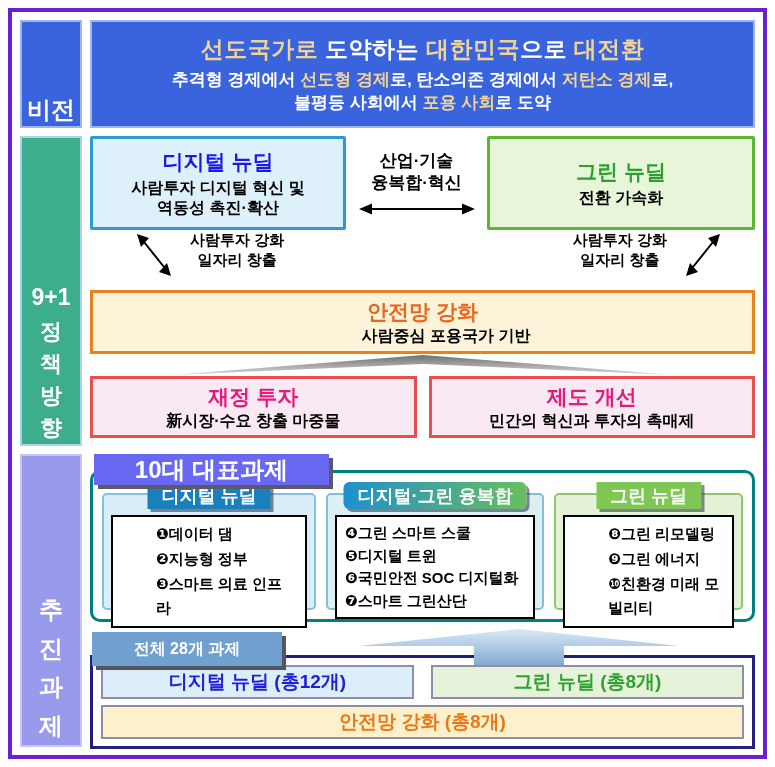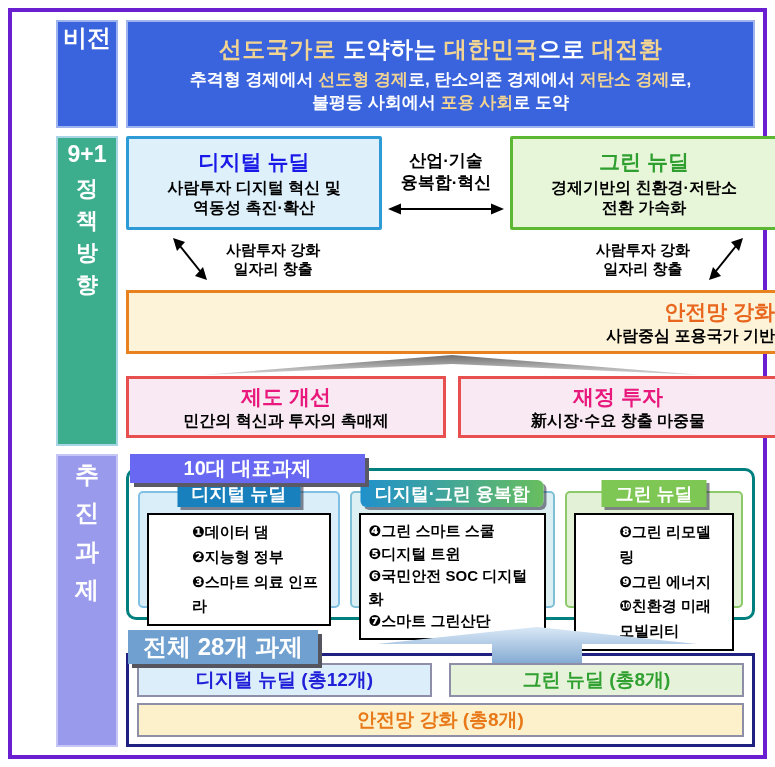--- a/index.html
+++ b/index.html
@@ -6,21 +6,21 @@
   body { background:#fff; font-family:"Liberation Sans","DejaVu Sans",sans-serif; font-weight:700; }
   .frame { position:relative; width:775px; height:767px; background:#fff; padding:8px; }
   .outer { width:100%; height:100%; border:4px solid #6A1FD0; padding:8px; display:flex; flex-direction:column; gap:8px; }
 
   .sec { display:flex; gap:8px; }
   .sec1 { height:108px; }
   .sec2 { height:310px; }
   .sec3 { height:293px; }
 
   
-  .side-label { width:62px; flex:0 0 62px; display:flex; flex-direction:column; align-items:center; justify-content:flex-start; color:#fff; text-align:center;margin-left:36px; }
+  .side-label { width:62px; flex:0 0 62px; display:flex; flex-direction:column; align-items:center; justify-content:flex-end; color:#fff; text-align:center; }
   .vision-label { background:#3A63DE; border:2px solid #9FB4EF; font-size:24px; }
   .policy-label { background:#3DAE8D; border:2px solid #A9D4E6; font-size:22px; line-height:1.45; }
   .tasks-label  { background:#9A9AEC; border:2px solid #C5C5F6; font-size:24px; line-height:1.6; }
   .policy-label .sb-top { font-size:23px; margin-bottom:2px; }
 
   
   .vision-box { flex:1; background:#3A63DE; border:2px solid #9FB4EF; display:flex; flex-direction:column; justify-content:center; text-align:center; color:#fff; padding:4px 22px; }
   .v-line1 { font-size:23px; letter-spacing:0.5px; margin-bottom:4px; }
   .v-line23 { font-size:17px; line-height:1.35; }
   .hl { color:#F2D492; }
@@ -31,53 +31,53 @@
   .deal-box { border-radius:2px; display:flex; flex-direction:column; justify-content:center; text-align:center; padding:2px 4px; }
   .digital-box { width:256px; background:#DEF1FB; border:3px solid #2E9BD6; }
   .green-box { width:268px; background:#E7F5D9; border:3px solid #5CB832; }
   .deal-title { font-size:21px; margin-bottom:2px; }
   .digital-box .deal-title { color:#1A1AE8; }
   .green-box .deal-title { color:#2FA02F; }
   .deal-body { font-size:16px; color:#000; line-height:1.25; }
   .centerc { flex:1; display:flex; flex-direction:column; align-items:center; justify-content:center; font-size:17px; color:#000; line-height:1.3; }
   .centerc svg { margin-top:8px; }
 
-  .rowB { height:58px; display:flex; align-items:center; padding:0 30px 0 42px; }
+  .rowB { height:58px; display:flex; align-items:flex-start; padding:0 30px 0 42px; }
   .invest { text-align:center; font-size:15px; color:#000; line-height:1.3; }
   .rowB .sp { flex:1; }
   .diag { flex:0 0 auto; }
 
-  .safety-box { height:64px; background:#FDF3D8; border:3px solid #E8821E; display:flex; flex-direction:column; justify-content:center; text-align:center; margin-top:2px;align-items:flex-end; }
+  .safety-box { height:64px; background:#FDF3D8; border:3px solid #E8821E; display:flex; flex-direction:column; justify-content:center; text-align:center; margin-top:2px; }
   .safety-title { font-size:21px; color:#E8661E; }
   .safety-body { font-size:16px; color:#000;padding-left:47px; }
 
   .gray-arrow-wrap { height:22px; display:flex; justify-content:center; align-items:flex-end; }
 
   .rowD { display:flex; gap:12px; height:62px; }
   .pink-box { flex:1; background:#F8E9F2; border:3px solid #E85050; display:flex; flex-direction:column; justify-content:center; text-align:center; }
   .pink-title { font-size:21px; color:#E8187C; }
   .pink-body { font-size:16px; color:#000; }
 
   
   .tasks-content { flex:1; display:flex; flex-direction:column; position:relative; }
-  .hdr10 { position:relative; z-index:2; width:235px; height:31px; margin-left:4px; background:#6868F2; color:#fff; font-size:20px; display:flex; align-items:center; justify-content:center; box-shadow:4px 4px 0 #5a5a66; margin-bottom:-15px; }
+  .hdr10 { position:relative; z-index:2; width:235px; height:31px; margin-left:4px; background:#6868F2; color:#fff; font-size:24px; display:flex; align-items:center; justify-content:center; box-shadow:4px 4px 0 #5a5a66; margin-bottom:-15px; }
   .teal-box { border:3px solid #007F7F; border-radius:10px; padding:20px 9px 9px; height:152px; display:flex; gap:10px; }
   .col { position:relative; border-radius:5px; border-width:2px; border-style:solid; flex:1; }
   .col1 { background:#D9EEF9; border-color:#7FC0E4; }
   .col2 { background:#DCEFF2; border-color:#7FC0D8; flex:1.02; }
   .col3 { background:#E3F2D7; border-color:#8CC968; flex:0.88; }
   .col-hdr { position:absolute; top:-13px; left:50%; transform:translateX(-50%); height:27px; color:#fff; font-size:18px; display:flex; align-items:center; justify-content:center; white-space:nowrap; padding:0 14px; box-shadow:3px 3px 0 rgba(40,40,60,0.55); }
   .col1 .col-hdr { background:#1980BE; }
   .col2 .col-hdr { background:linear-gradient(90deg,#2090CC,#68BE5E);border-radius:6px; }
   .col3 .col-hdr { background:#7EC754; }
   .white-box { background:#fff; border:2px solid #000; margin:20px 7px 7px; padding:5px 8px; font-size:15px; color:#000; line-height:1.5; }
   .col1 .white-box, .col3 .white-box { line-height:1.65;padding-left:43px; }
 
   .row28 { position:relative; z-index:2; display:flex; align-items:flex-end; margin-top:7px; margin-bottom:-11px; }
-  .hdr28 { width:190px; height:34px; margin-left:2px; background:#6FA0CF; color:#fff; font-size:24px; display:flex; align-items:center; justify-content:center; box-shadow:4px 4px 0 #55555f; }
+  .hdr28 { width:190px; height:34px; margin-left:2px; background:#6FA0CF; color:#fff; font-size:16px; display:flex; align-items:center; justify-content:center; box-shadow:4px 4px 0 #55555f; }
   .blue-arrow { flex:1; display:flex; justify-content:center; align-items:flex-end; }
 
   .navy-box { border:3px solid #202080; padding:7px 8px; display:flex; flex-direction:column; gap:6px; flex:1; }
   .nrow1 { display:flex; gap:17px;border-radius:17px; }
   .tot { height:34px; border:2px solid #8E8EA8; display:flex; align-items:center; justify-content:center; font-size:19px; }
   .tot-d { flex:1; background:#DCEEFA; color:#2020D8; }
   .tot-g { flex:1; background:#E6F3DA; color:#30A030; }
   .tot-s { background:#FCF1CB; color:#E87818; }
 </style>
 </head>
@@ -120,21 +120,20 @@
             <div>융복합·혁신</div>
             <svg width="116" height="14" viewBox="0 0 116 14">
               <line x1="12" y1="7" x2="104" y2="7" stroke="#000" stroke-width="2"></line>
               <polygon points="0,7 13,1.5 13,12.5" fill="#000"></polygon>
               <polygon points="116,7 103,1.5 103,12.5" fill="#000"></polygon>
             </svg>
           </div>
           <div class="deal-box green-box">
             <div class="deal-title">그린 뉴딜</div>
             <div class="deal-body">
-              <div>경제기반의 친환경·저탄소</div>
               <div>전환 가속화</div>
             </div>
           </div>
         </div>
 
         <div class="rowB">
           <svg class="diag" width="44" height="50" viewBox="0 0 44 50">
             <line x1="12" y1="12" x2="32" y2="37" stroke="#000" stroke-width="2"></line>
             <polygon points="5,4 17,8 9,17" fill="#000"></polygon>
             <polygon points="39,46 27,42 35,33" fill="#000"></polygon>
@@ -167,26 +166,26 @@
                 <stop offset="0" stop-color="#6E6E6E"></stop>
                   <stop offset="1" stop-color="#D9D9D9"></stop>
               </linearGradient>
             </defs>
             <polygon points="0,20 250,0 500,20 250,9" fill="url(#gg)"></polygon>
           </svg>
         </div>
 
         <div class="rowD">
           <div class="pink-box">
+            <div class="pink-title">재정 투자</div>
+            <div class="pink-body">新시장·수요 창출 마중물</div>
+          </div>
+          <div class="pink-box">
             <div class="pink-title">제도 개선</div>
             <div class="pink-body">민간의 혁신과 투자의 촉매제</div>
-          </div>
-          <div class="pink-box">
-            <div class="pink-title">재정 투자</div>
-            <div class="pink-body">新시장·수요 창출 마중물</div>
           </div>
         </div>
 
       </div>
     </section>
 
     <section class="sec sec3">
       <div class="side-label tasks-label">
         <span>추</span>
         <span>진</span>

